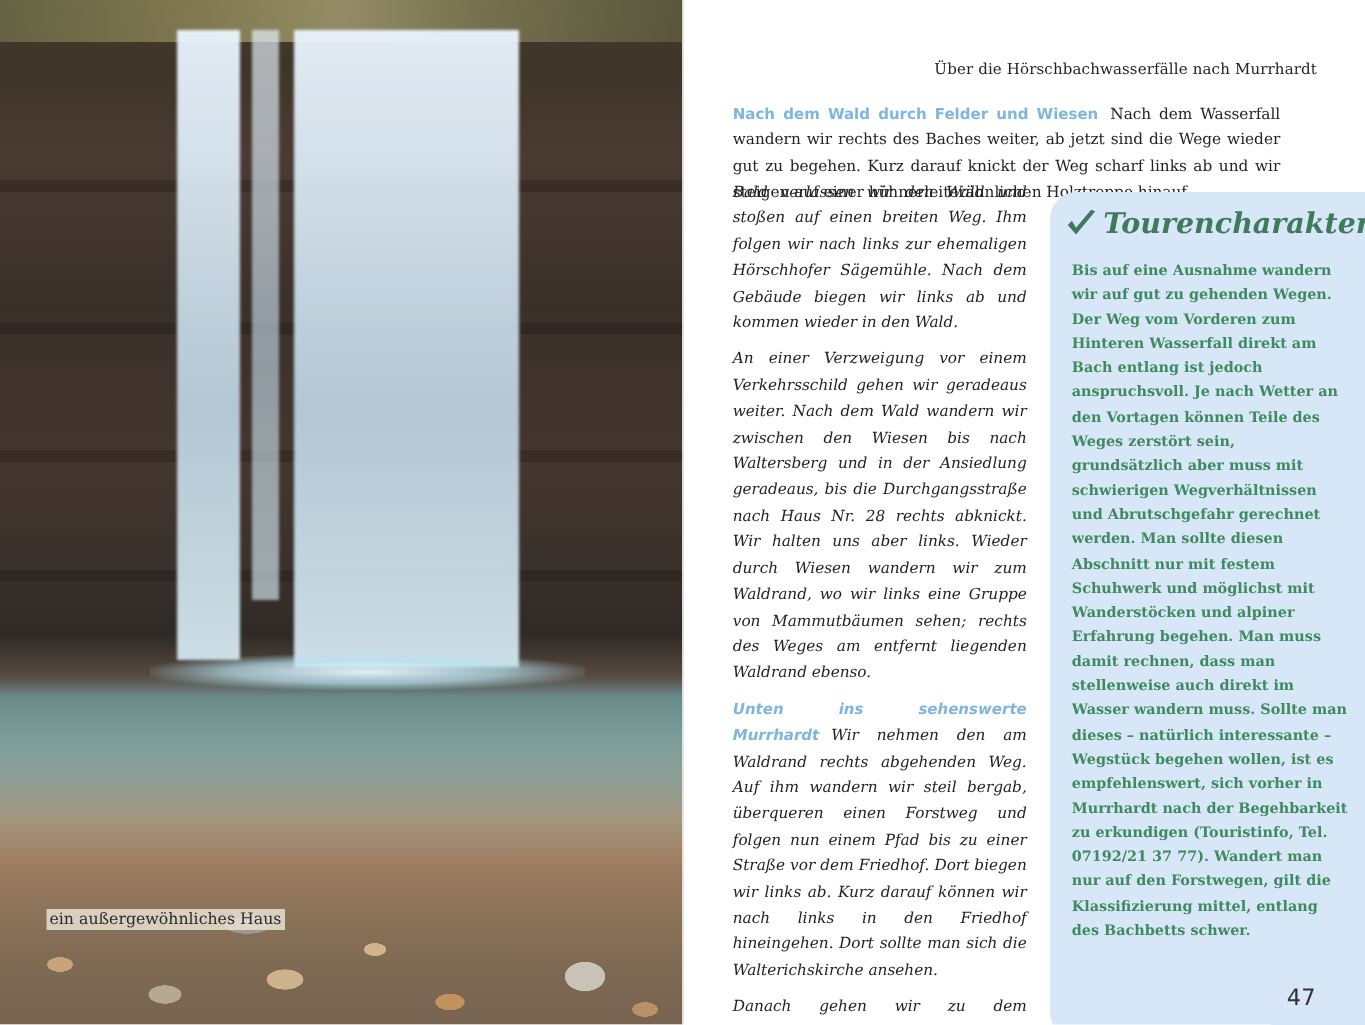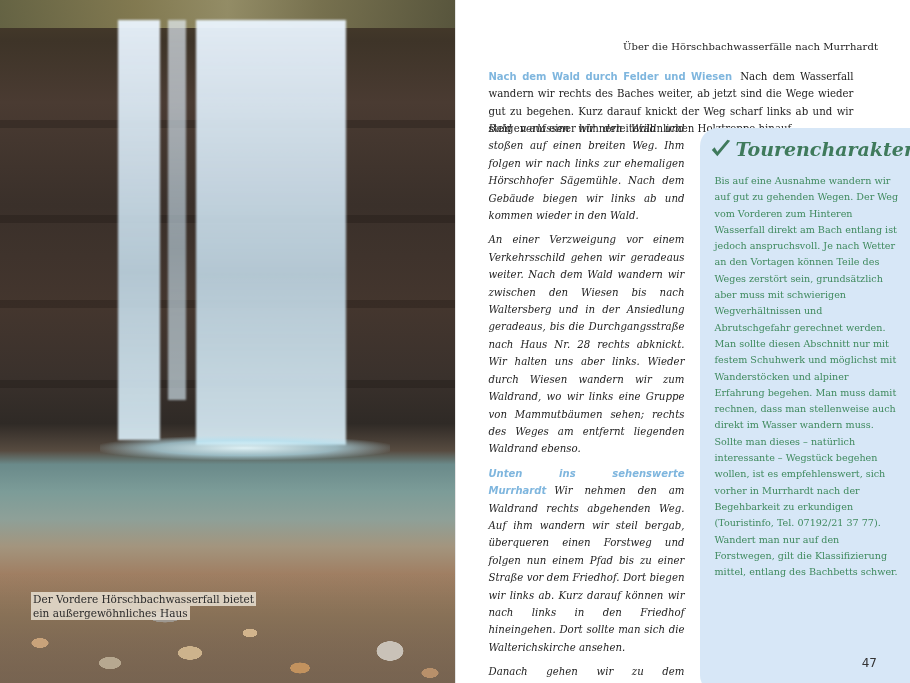--- a/index.html
+++ b/index.html
@@ -78,46 +78,46 @@
       background: #d7e7f7; border-radius: 18px 0 0 18px;
     }
     .box-title {
       position: absolute; left: 10px; top: 10px; display: flex; align-items: center;
       color: #3f7a5c; font-family: "DejaVu Serif", serif; font-style: italic; font-weight: bold;
       font-size: 19px;
     }
     .check-icon { width: 22px; height: 22px; margin-right: 4px; }
     .box-text {
       position: absolute; left: 15px; top: 45px; width: 185px;
-      font-family: "DejaVu Serif", serif; font-weight: normal;
+      font-family: "DejaVu Serif", serif; font-weight: bold;
       font-size: 9.6px; line-height: 16.3px; color: #3f8a5e;
     }
     .page-number {
       position: absolute; right: 33px; top: 656px;
-      font-family: "DejaVu Sans", sans-serif; font-size: 12px; color: #333;
+      font-family: "DejaVu Sans", sans-serif; font-size: 15px; color: #333;
     }
   </style>
 </head>
 <body>
 
 <div class="spread">
 
   <div class="photo">
     <div class="forest"></div>
     <div class="rock-layer" style="top:120px"></div>
     <div class="rock-layer" style="top:215px"></div>
     <div class="rock-layer" style="top:300px"></div>
     <div class="rock-layer" style="top:380px"></div>
     <div class="fall" style="left:118px; width:42px; height:420px;"></div>
     <div class="fall" style="left:168px; width:18px; height:380px; opacity:.7;"></div>
     <div class="fall" style="left:196px; width:150px; height:425px;"></div>
     <div class="splash"></div>
     <div class="pebbles"></div>
     <div class="caption">
-      <span>Der Vordere Hörschbachwasserfall bietet</span><br>
+      <br>
       <span>ein außergewöhnliches Haus</span>
     </div>
   </div>
 
   <div class="page">
     <div class="running-head">Über die Hörschbachwasserfälle nach Murrhardt</div>
 
     <div class="body-text wide">
       <span class="lead">Nach dem Wald durch Felder und Wiesen</span><span>Nach dem Wasserfall wandern wir rechts des Baches weiter, ab jetzt sind die Wege wieder gut zu begehen. Kurz darauf knickt der Weg scharf links ab und wir steigen auf einer hühnerleiterähnlichen Holztreppe hinauf.</span>
     </div>

